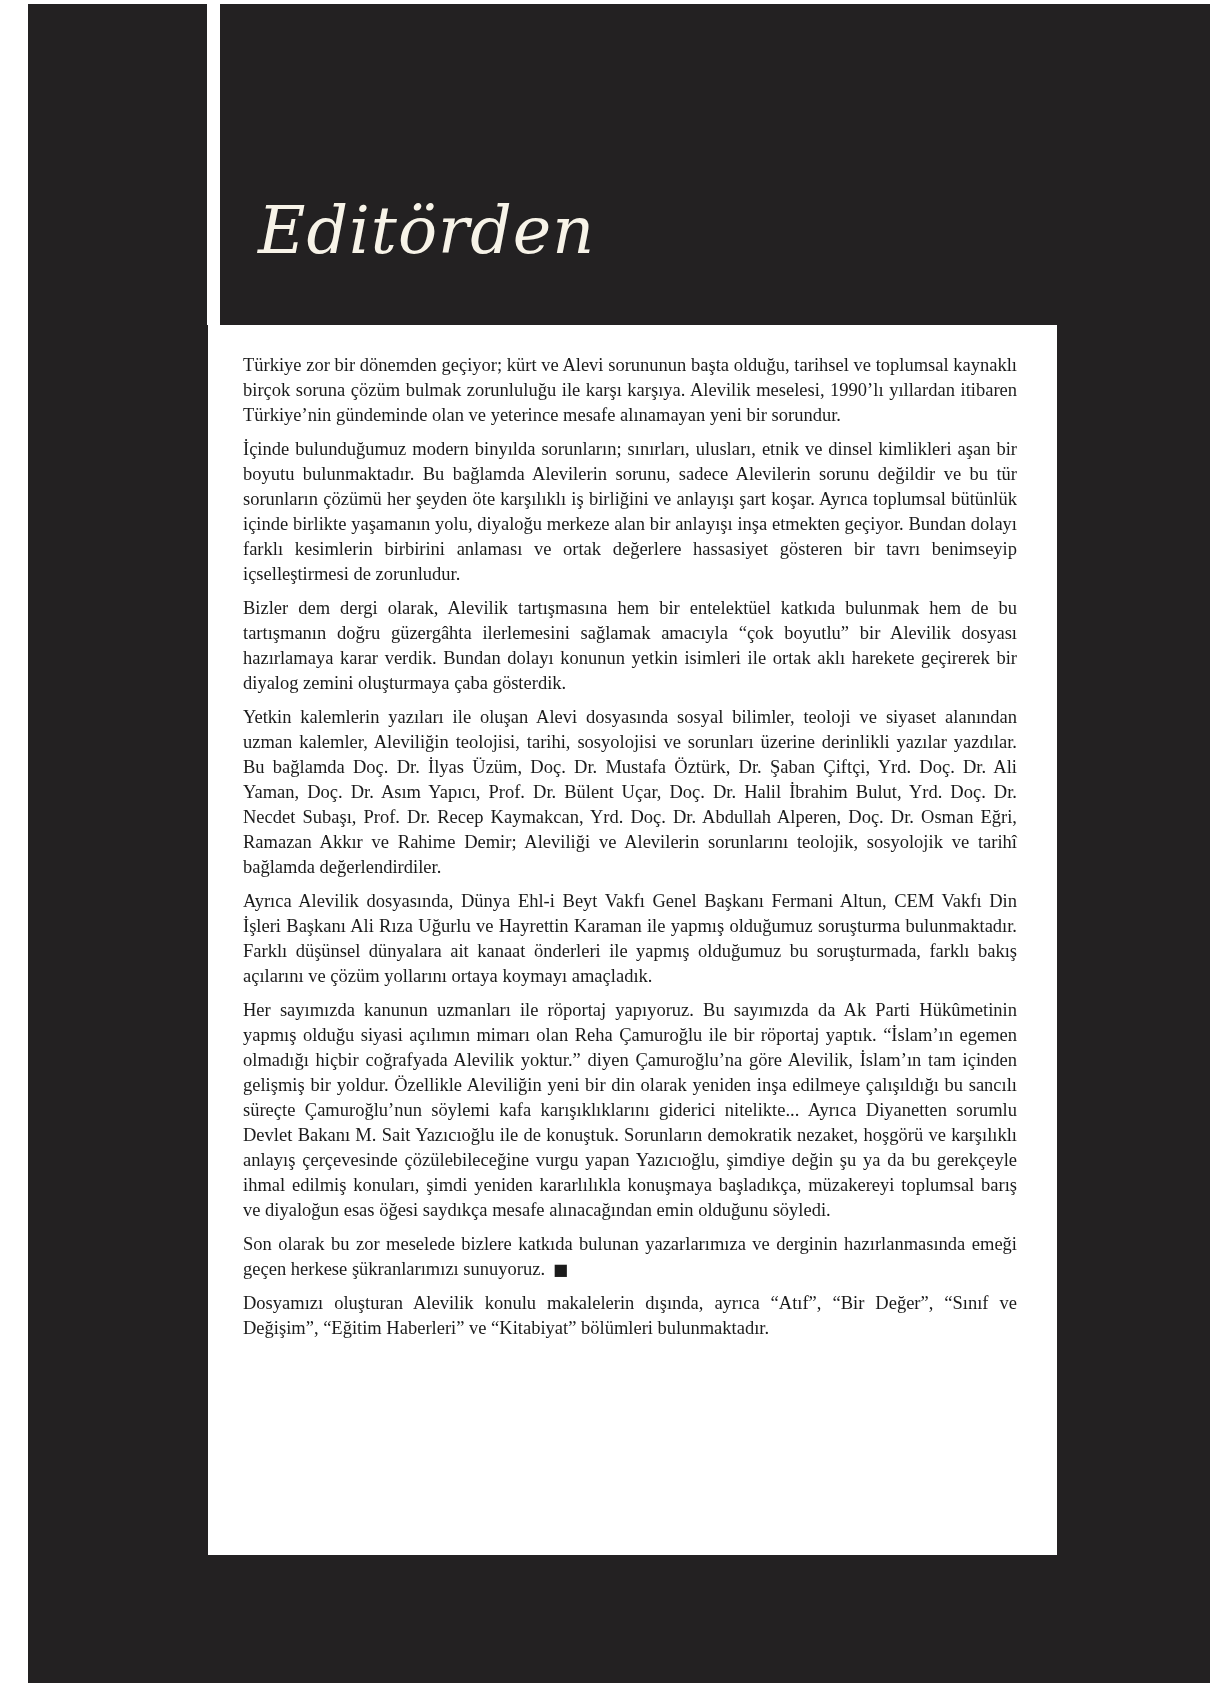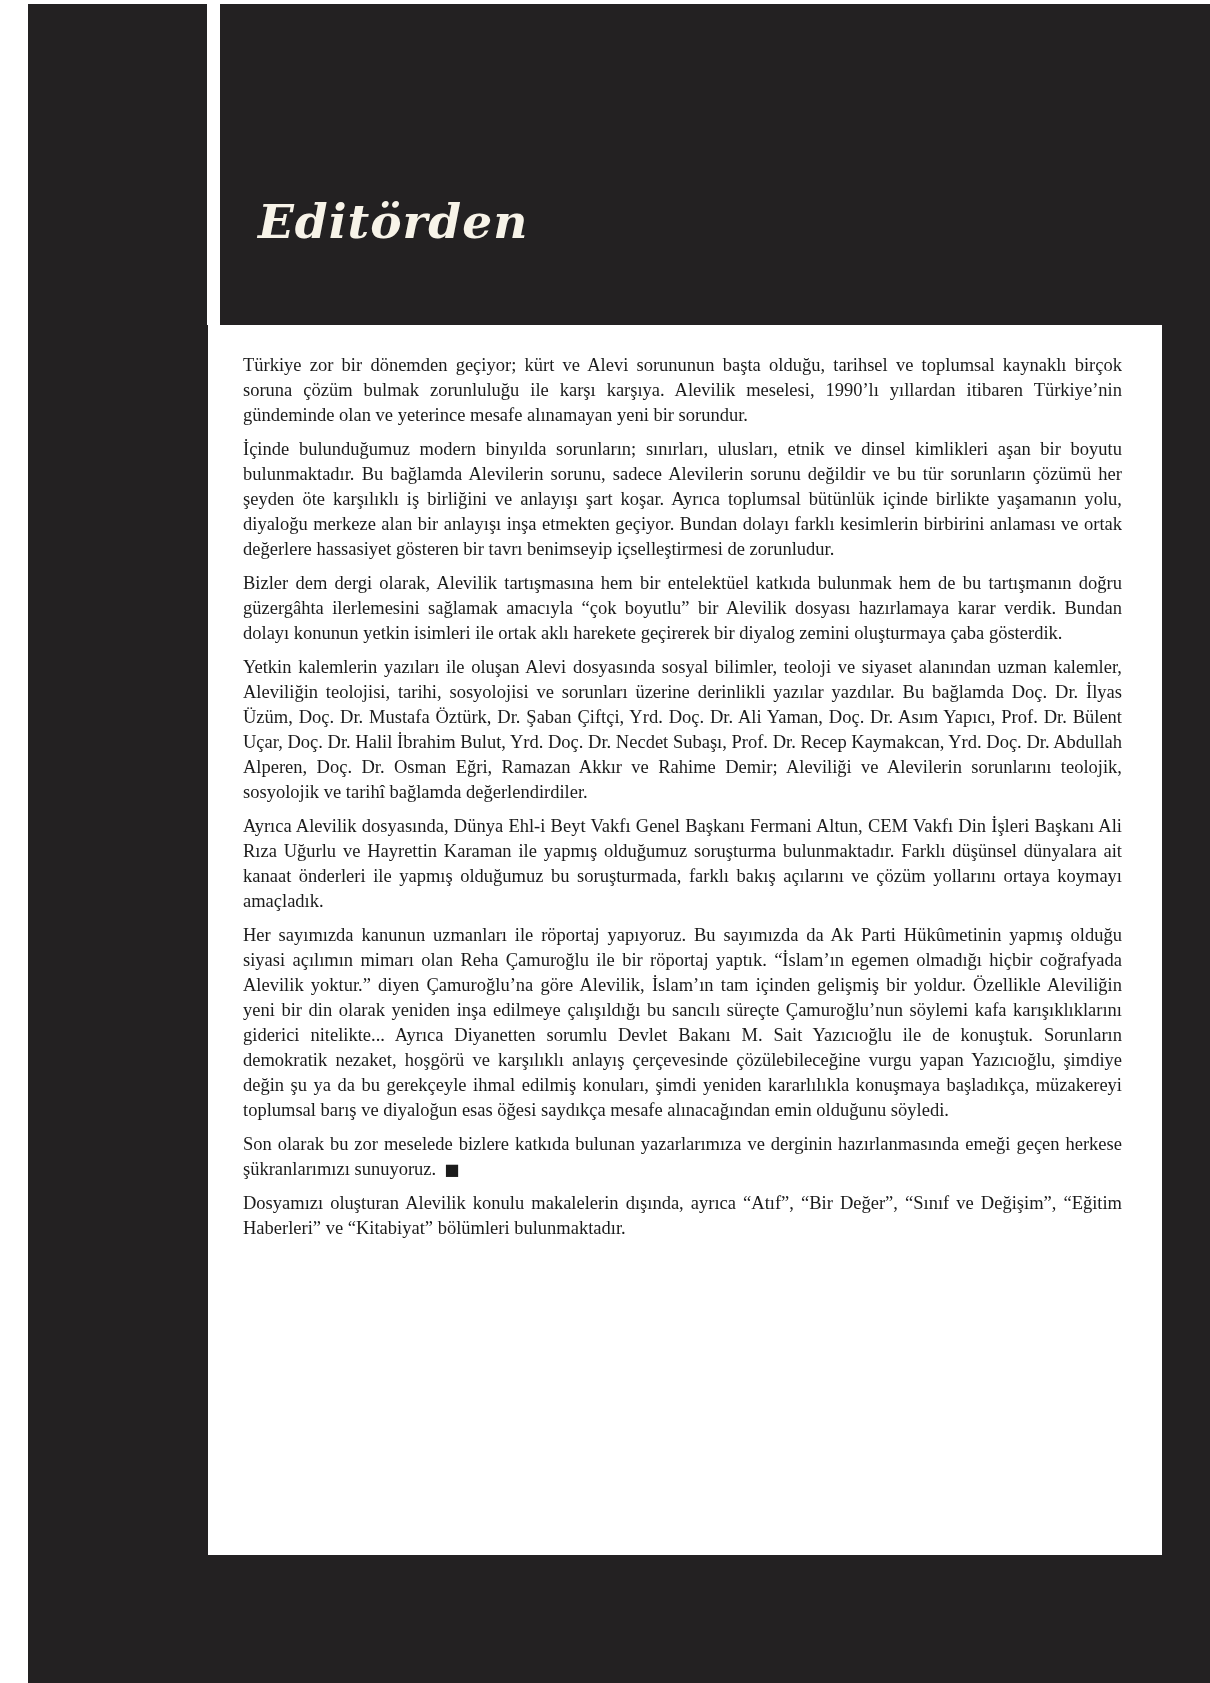--- a/index.html
+++ b/index.html
@@ -33,31 +33,31 @@
     height: 321px;
     background: #ffffff;
   }
   .title {
     position: absolute;
     left: 258px;
     top: 198px;
     margin: 0;
     font-family: "DejaVu Serif", serif;
     font-style: italic;
-    font-weight: bold;
-    font-size: 47px;
+    font-weight: normal;
+    font-size: 65px;
     line-height: 1;
     letter-spacing: 1px;
     color: #f7f3e8;
   }
   .content-box {
     position: absolute;
     left: 208px;
     top: 325px;
-    width: 954px;
+    width: 849px;
     height: 1230px;
     background: #ffffff;
     box-sizing: border-box;
     padding: 28px 40px 0 35px;
   }
   .content-box p {
     margin: 0 0 9px 0;
     font-size: 18.5px;
     line-height: 25px;
     color: #1b1b1b;

